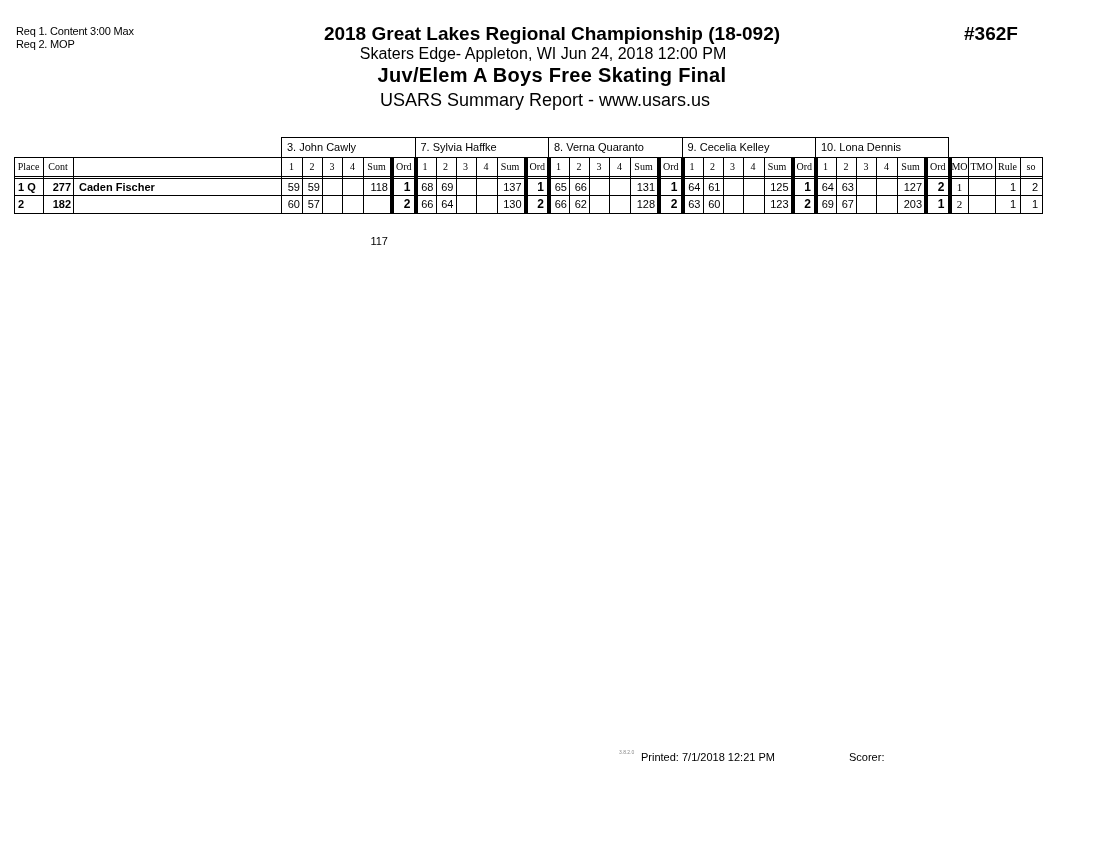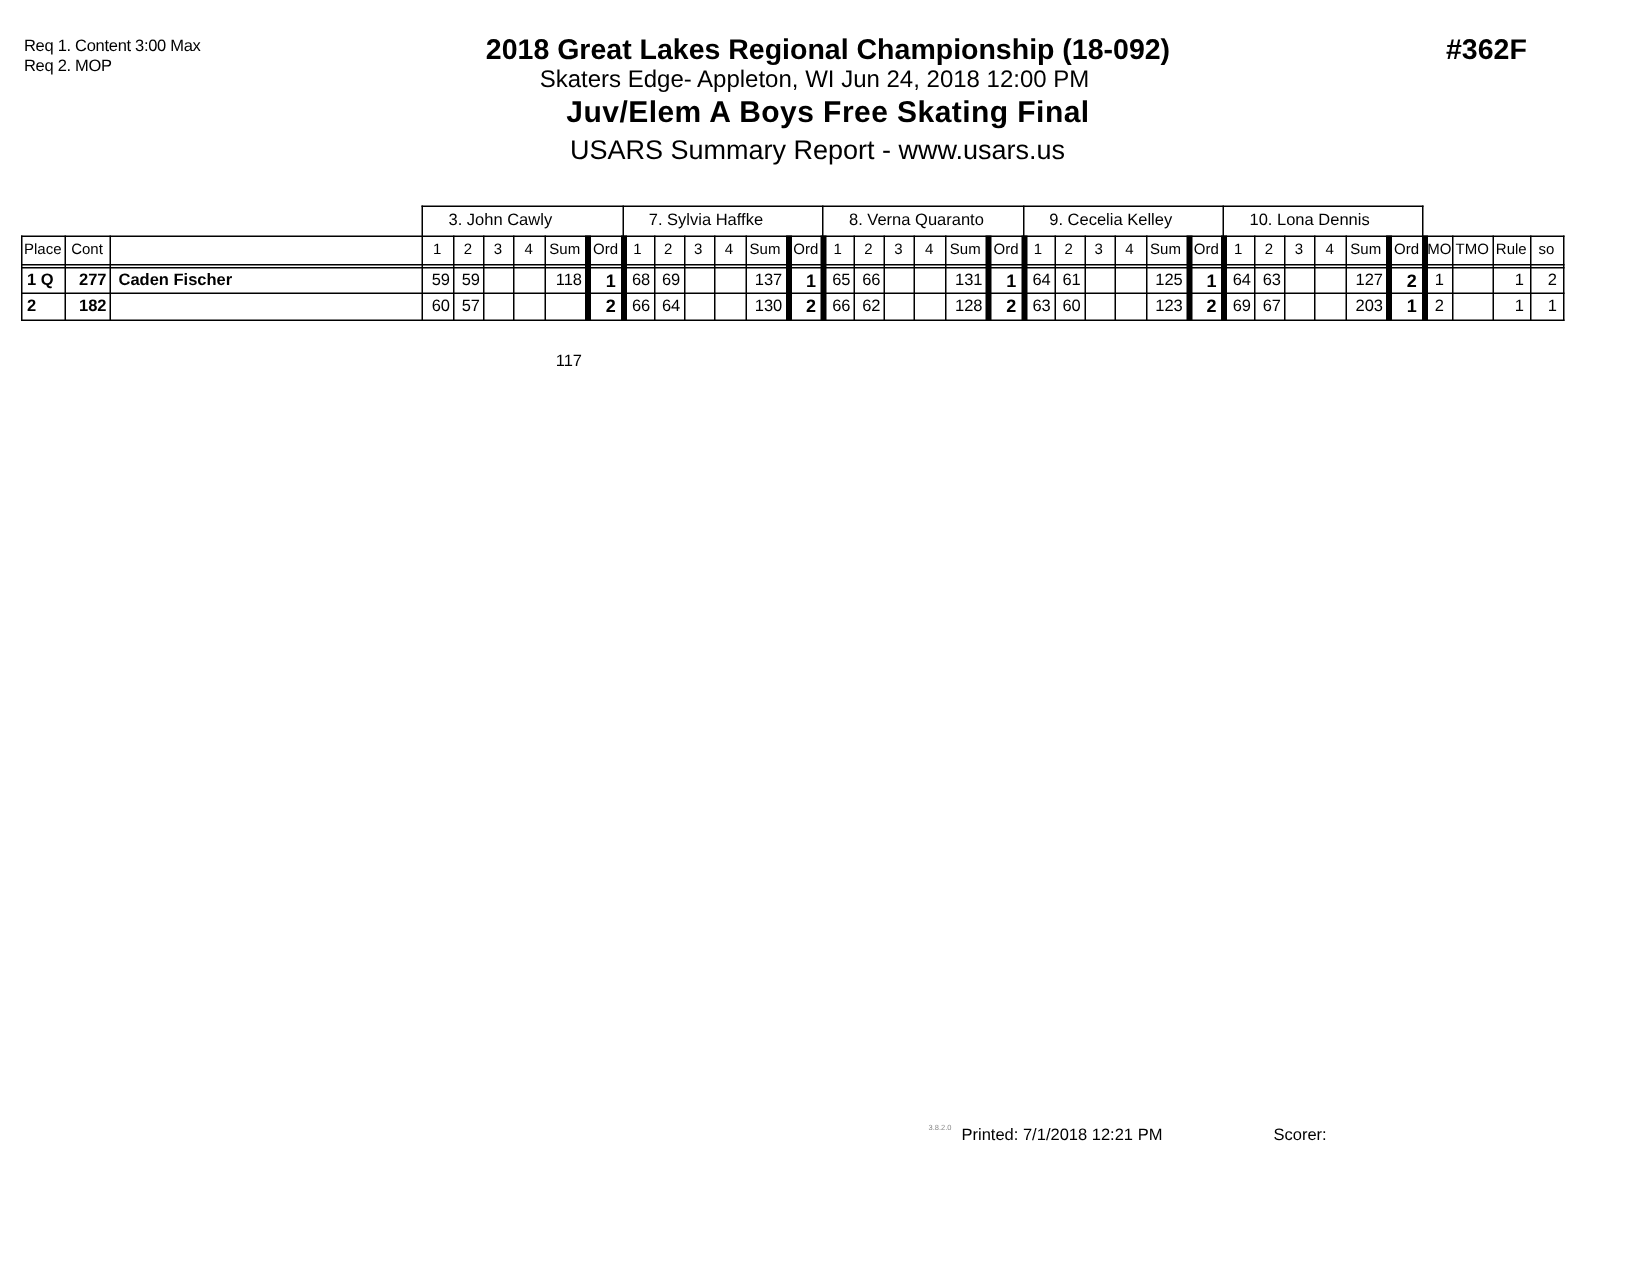--- a/index.html
+++ b/index.html
@@ -8,29 +8,29 @@
   .abs { position:absolute; white-space:nowrap; }
   .req { font-size:11px; line-height:13px; left:16px; letter-spacing:-0.2px; }
   .title1 { font-weight:bold; font-size:19px; top:23px; left:0; width:1104px; text-align:center; }
   .title2 { font-size:16px; top:45px; left:0; width:1086px; text-align:center; }
   .title3 { font-weight:bold; font-size:20px; top:64px; left:0; width:1104px; text-align:center; letter-spacing:0.3px; }
   .title4 { font-size:18px; top:90px; left:0; width:1090px; text-align:center; }
   .evnum { font-weight:bold; font-size:19px; top:23px; left:964px; }
 
   .cell { position:absolute; box-sizing:border-box; font-size:10px;
           display:flex; align-items:center; overflow:hidden; }
-  .c { justify-content:center; }
+  .c { justify-content:center;font-family:Liberation Serif, serif; }
   .r { justify-content:flex-end; padding-right:2px; }
   .l { justify-content:flex-start; padding-left:4px; }
   .b { font-weight:bold; font-size:11px; }
   .ord { font-weight:bold; font-size:12px; justify-content:flex-end; padding-right:4px; }
   .hline { position:absolute; background:#000; height:1px; }
   .vline { position:absolute; background:#000; width:1px; }
   .thick { position:absolute; background:#000; width:4px; }
-  .judge-name { font-size:11px; padding-left:18px; }
+  .judge-name { font-size:11px; padding-left:6px; }
 
   .footer { font-size:11px; top:751px; }
   .ver { font-size:5px; color:#888; top:749px; left:619px; }
 </style>
 </head>
 <body>
 
 <div class="abs req" style="top:25px">Req  1.  Content 3:00 Max</div>
 <div class="abs req" style="top:38px">Req  2.  MOP</div>
 

